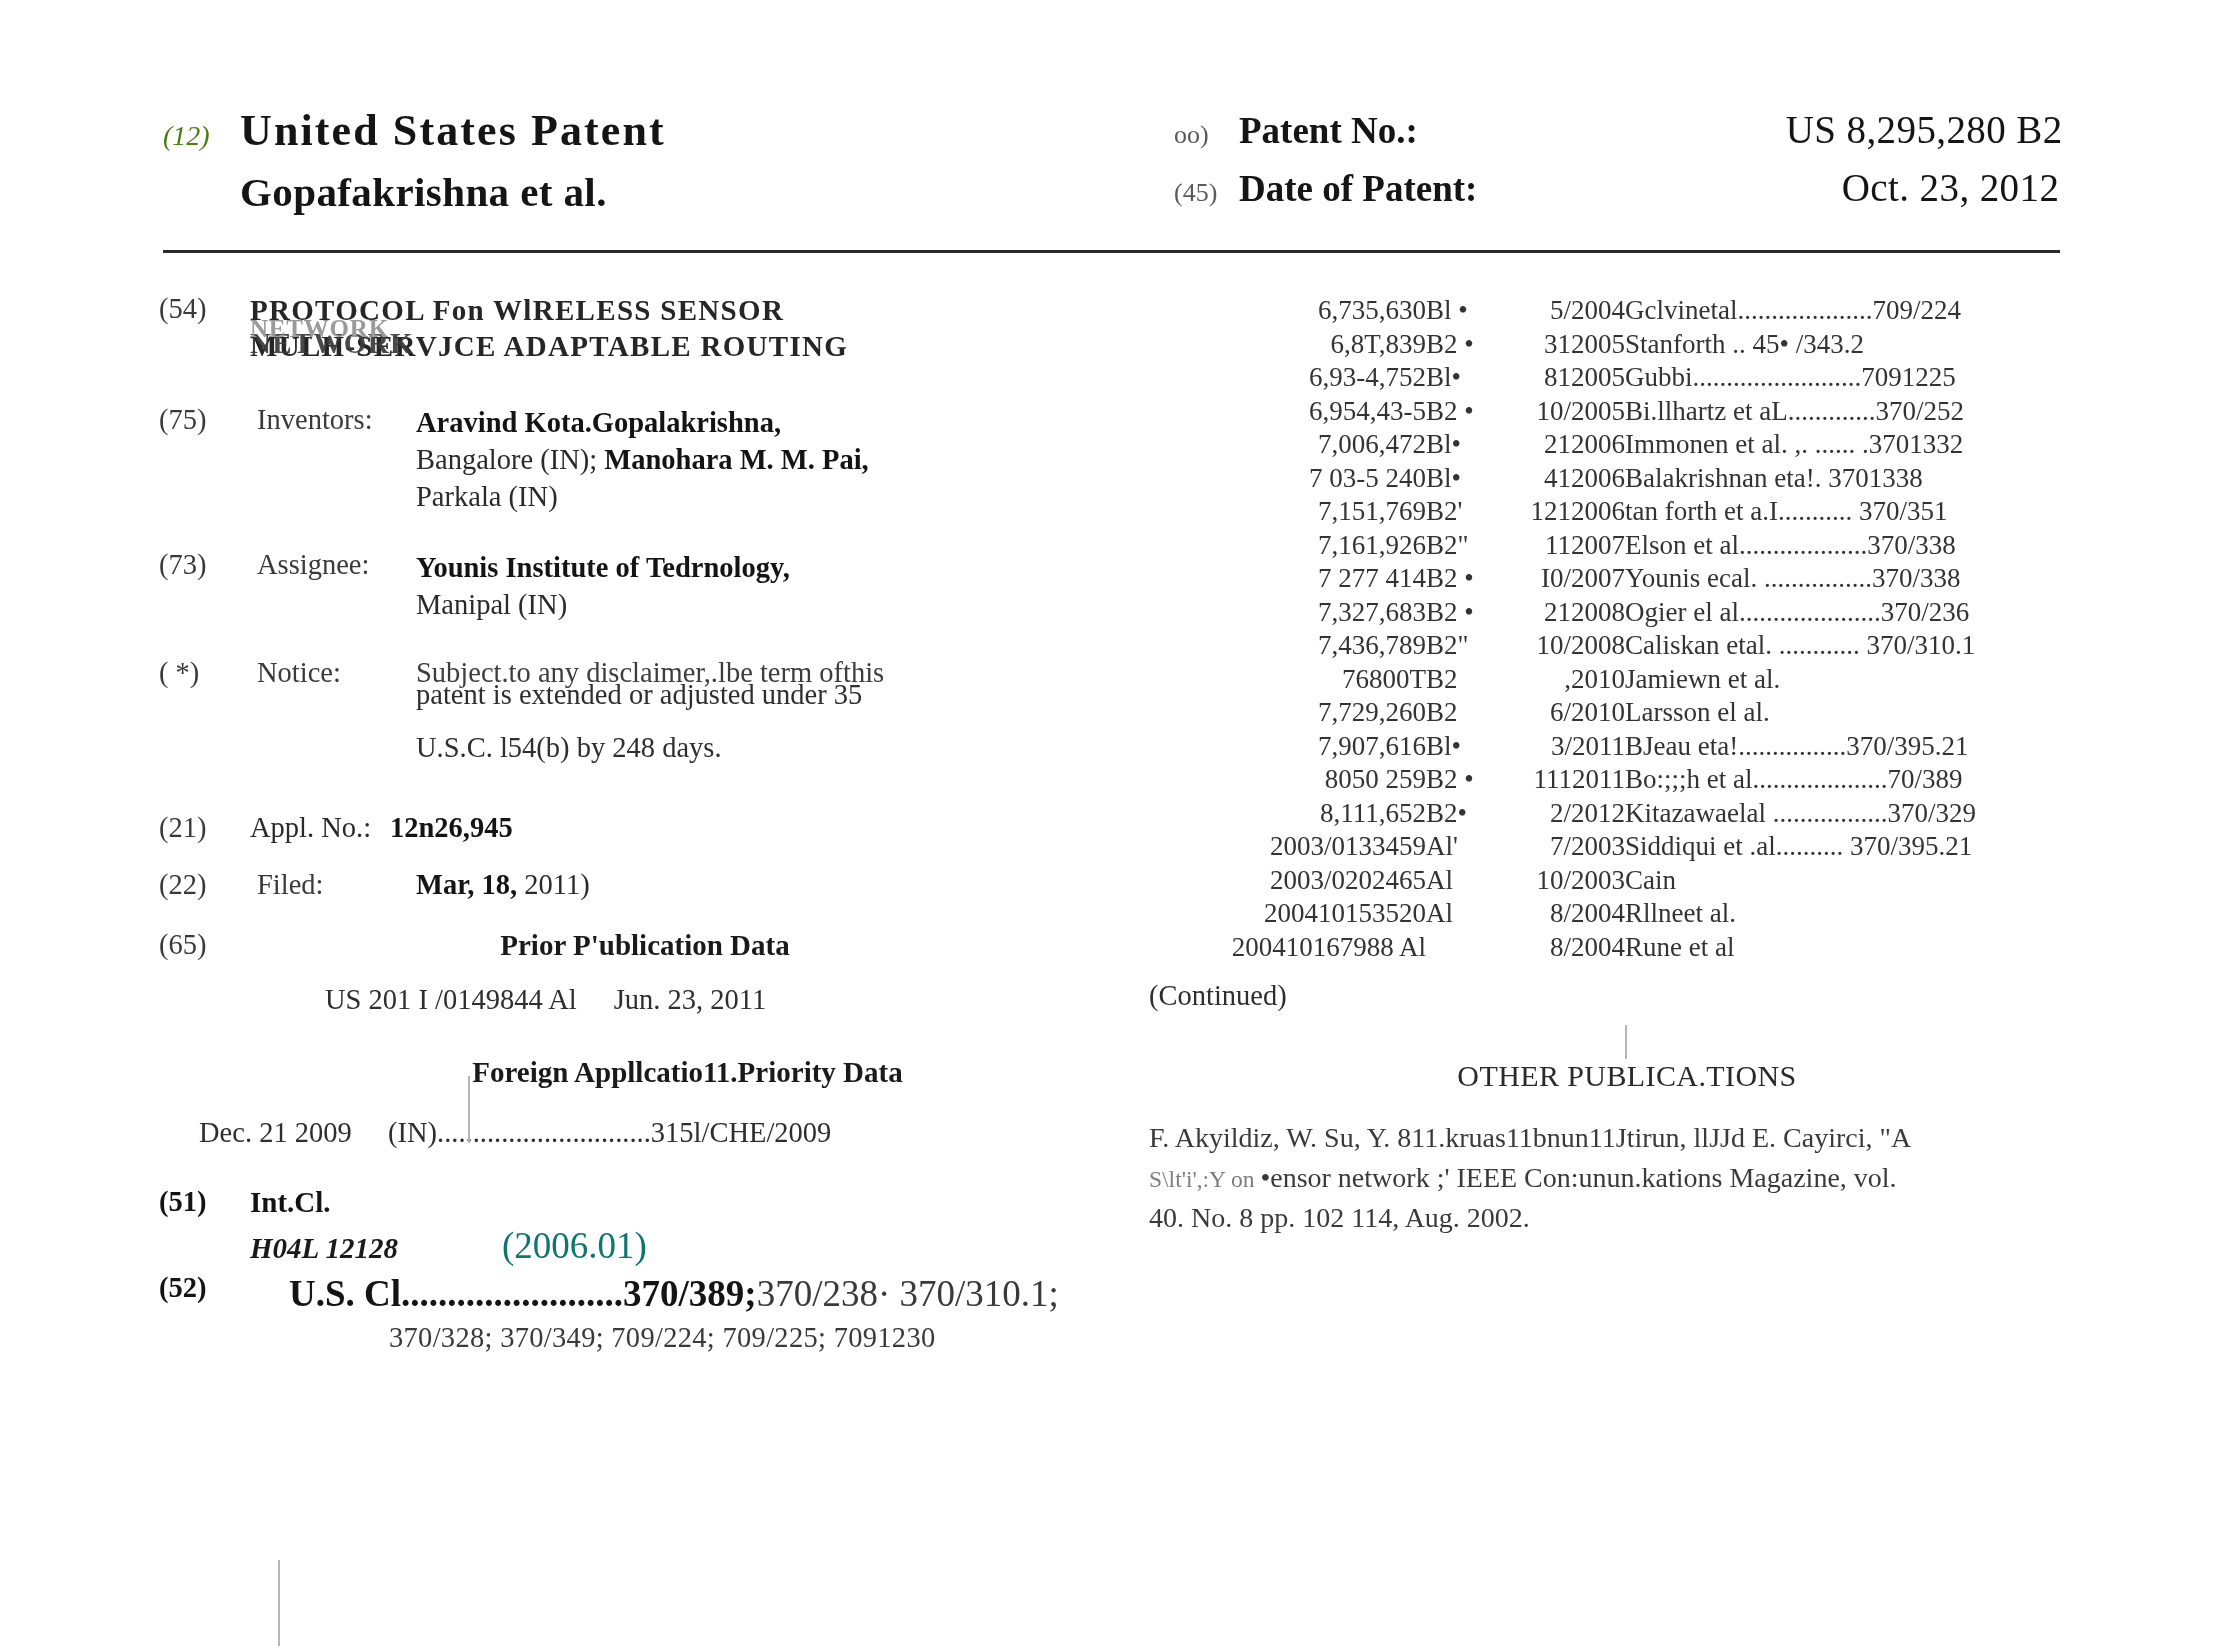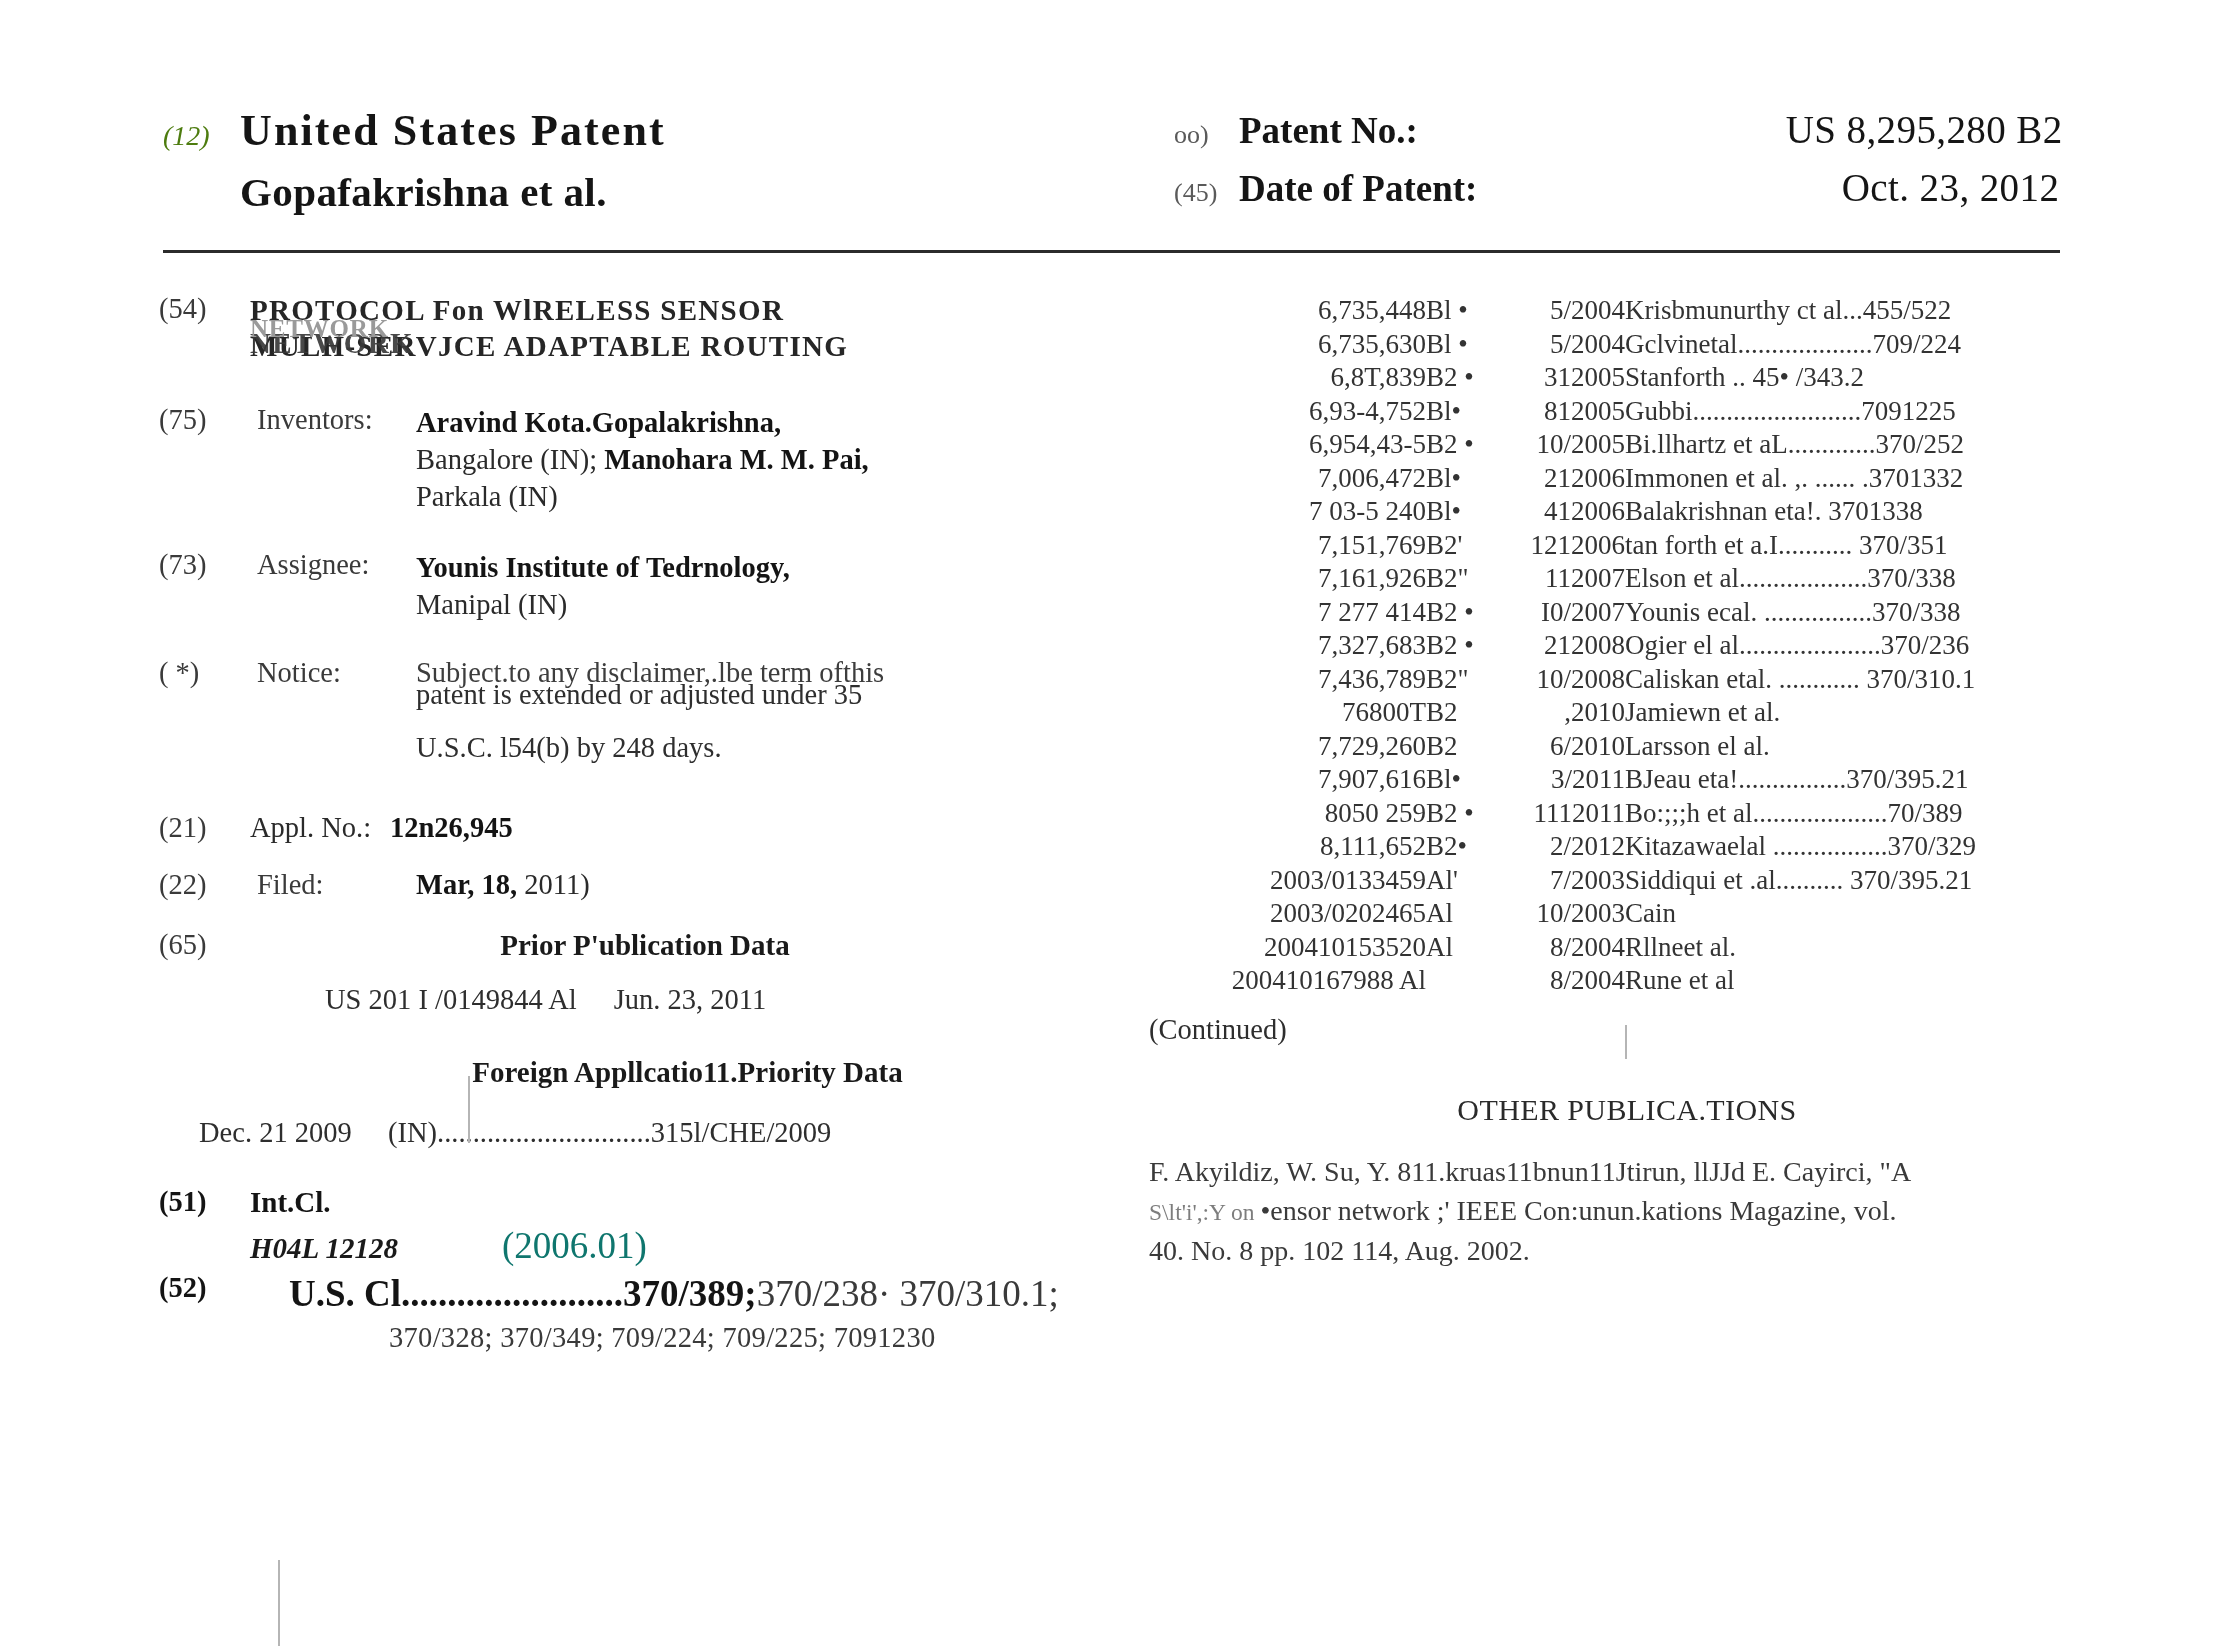--- a/index.html
+++ b/index.html
@@ -407,26 +407,20 @@
 
   <div class="tick" style="left:468px; top:1076px; height:67px;"></div>
   <div class="tick" style="left:278px; top:1560px; height:92px;"></div>
   <div class="tick" style="left:1625px; top:1025px; height:34px;"></div>
 
   <div class="col-right">
 
     <table class="cite-table">
       <tbody id="cite-body">
           <tr>
-            <td class="c-num">6,735,448</td>
-            <td class="c-kind">Bl •</td>
-            <td class="c-date">5/2004</td>
-            <td class="c-name">Krisbmunurthy ct al...455/522</td>
-          </tr>
-          <tr>
             <td class="c-num">6,735,630</td>
             <td class="c-kind">Bl •</td>
             <td class="c-date">5/2004</td>
             <td class="c-name">Gclvinetal....................709/224</td>
           </tr>
           <tr>
             <td class="c-num">6,8T,839</td>
             <td class="c-kind">B2 •</td>
             <td class="c-date">312005</td>
             <td class="c-name">Stanforth          .. 45• /343.2</td>

